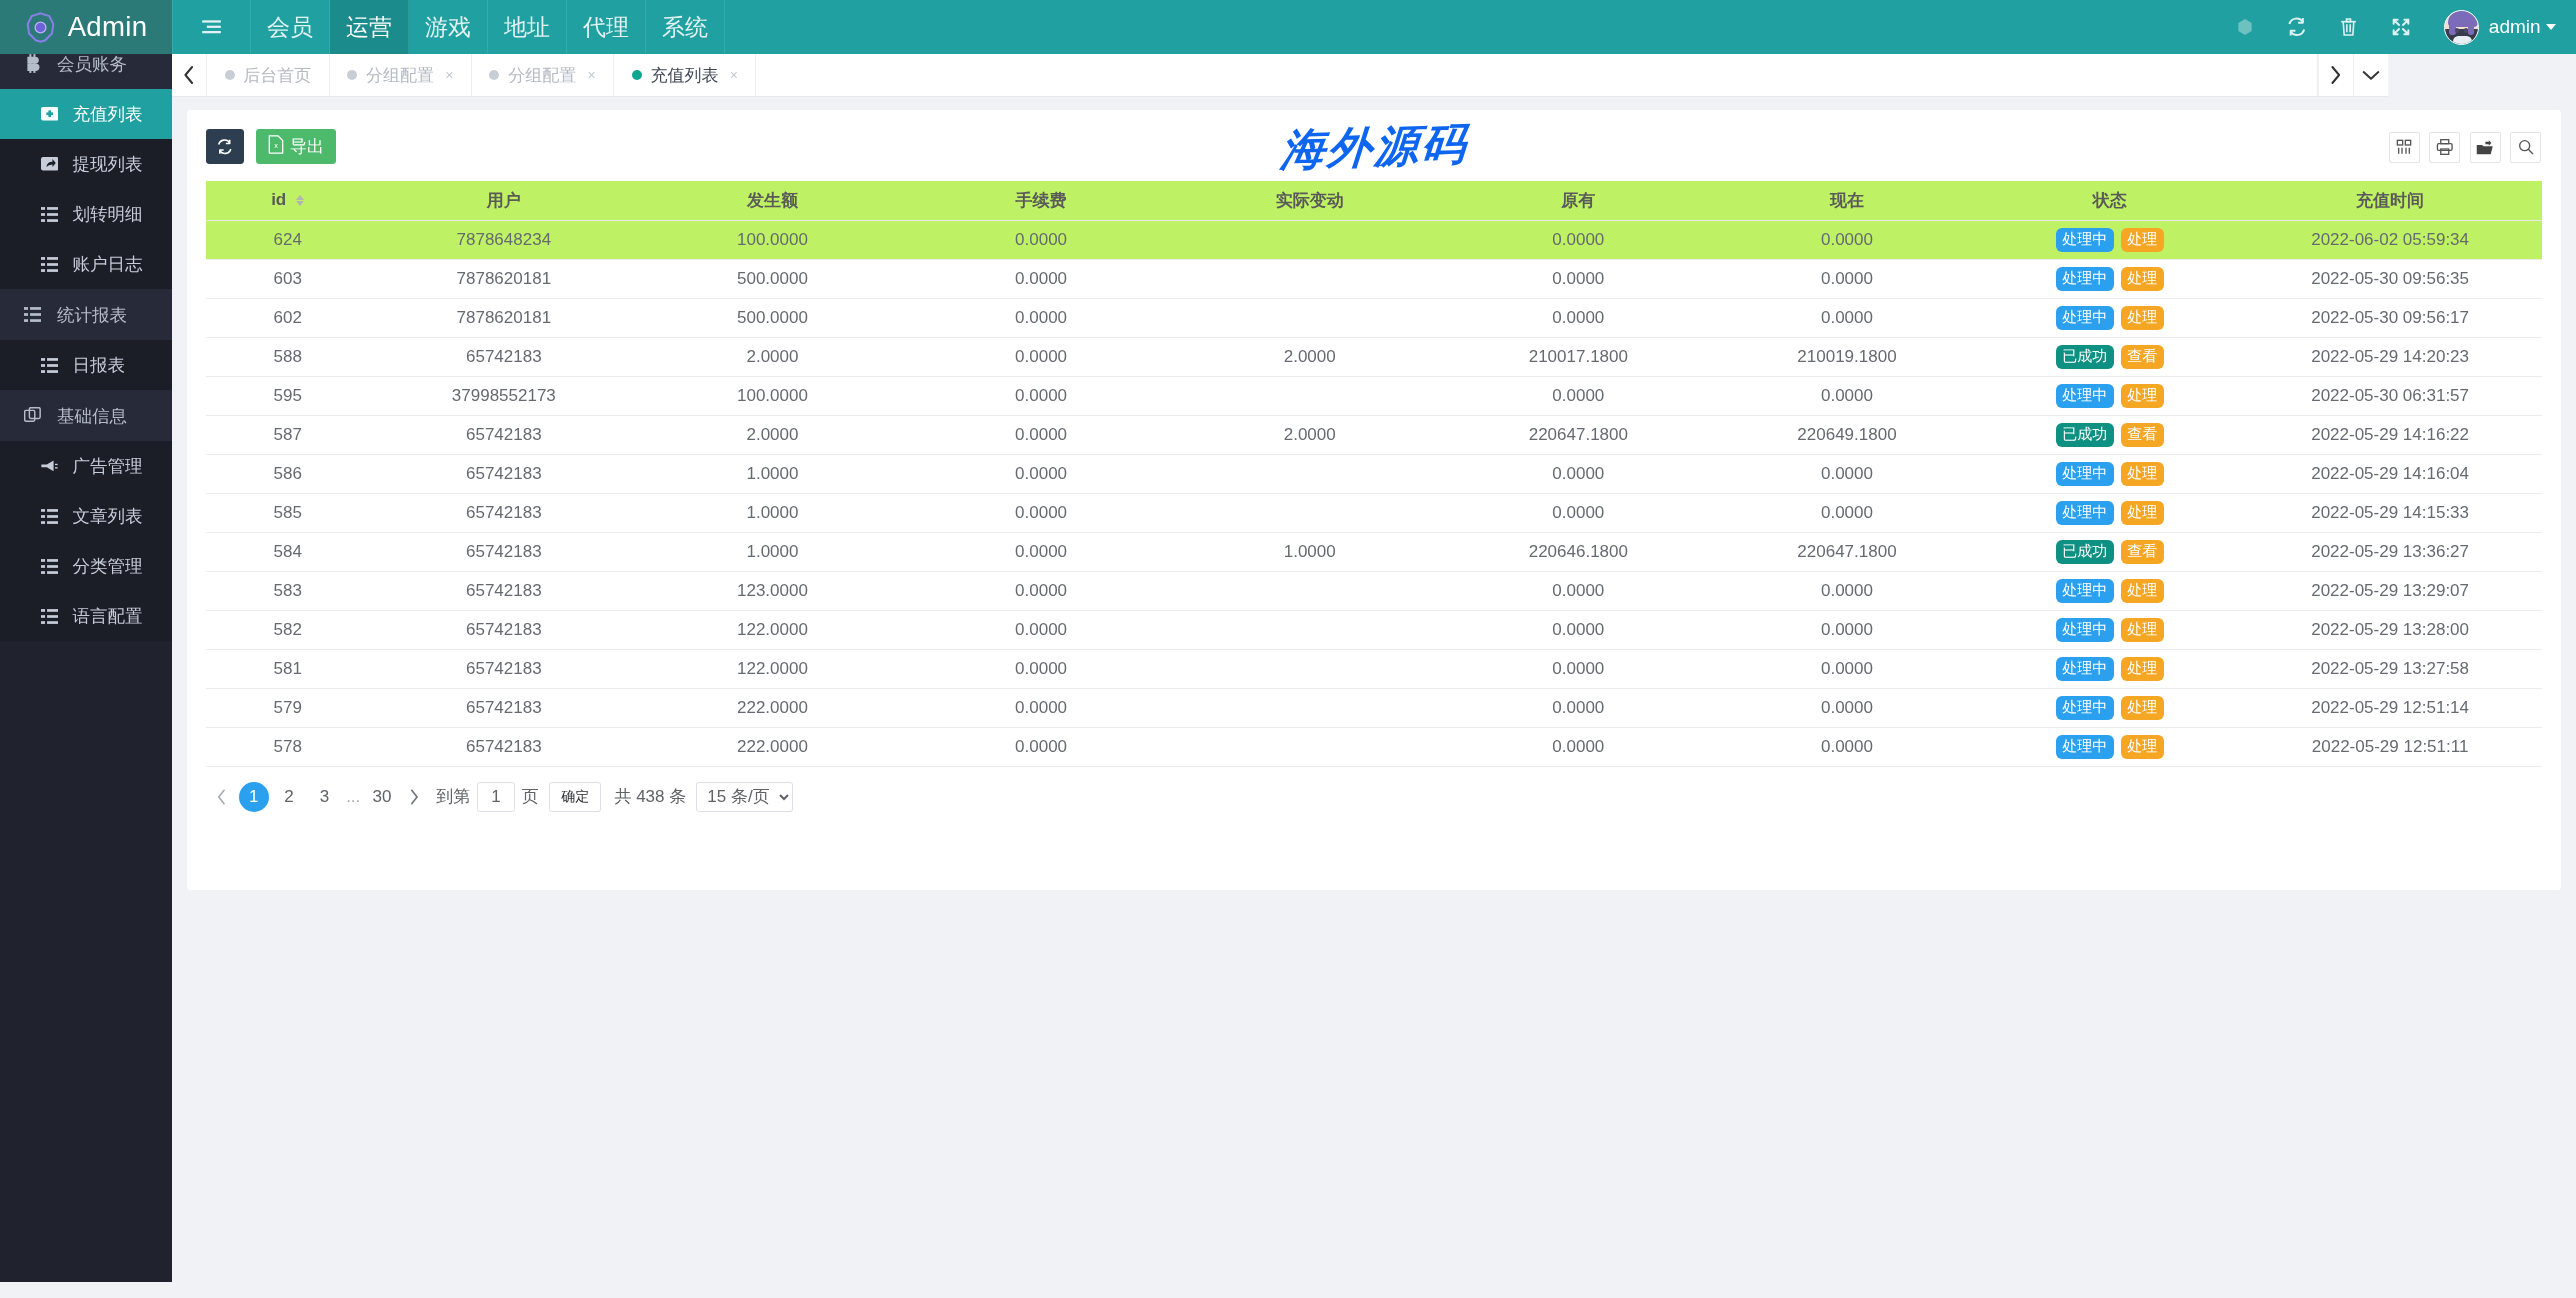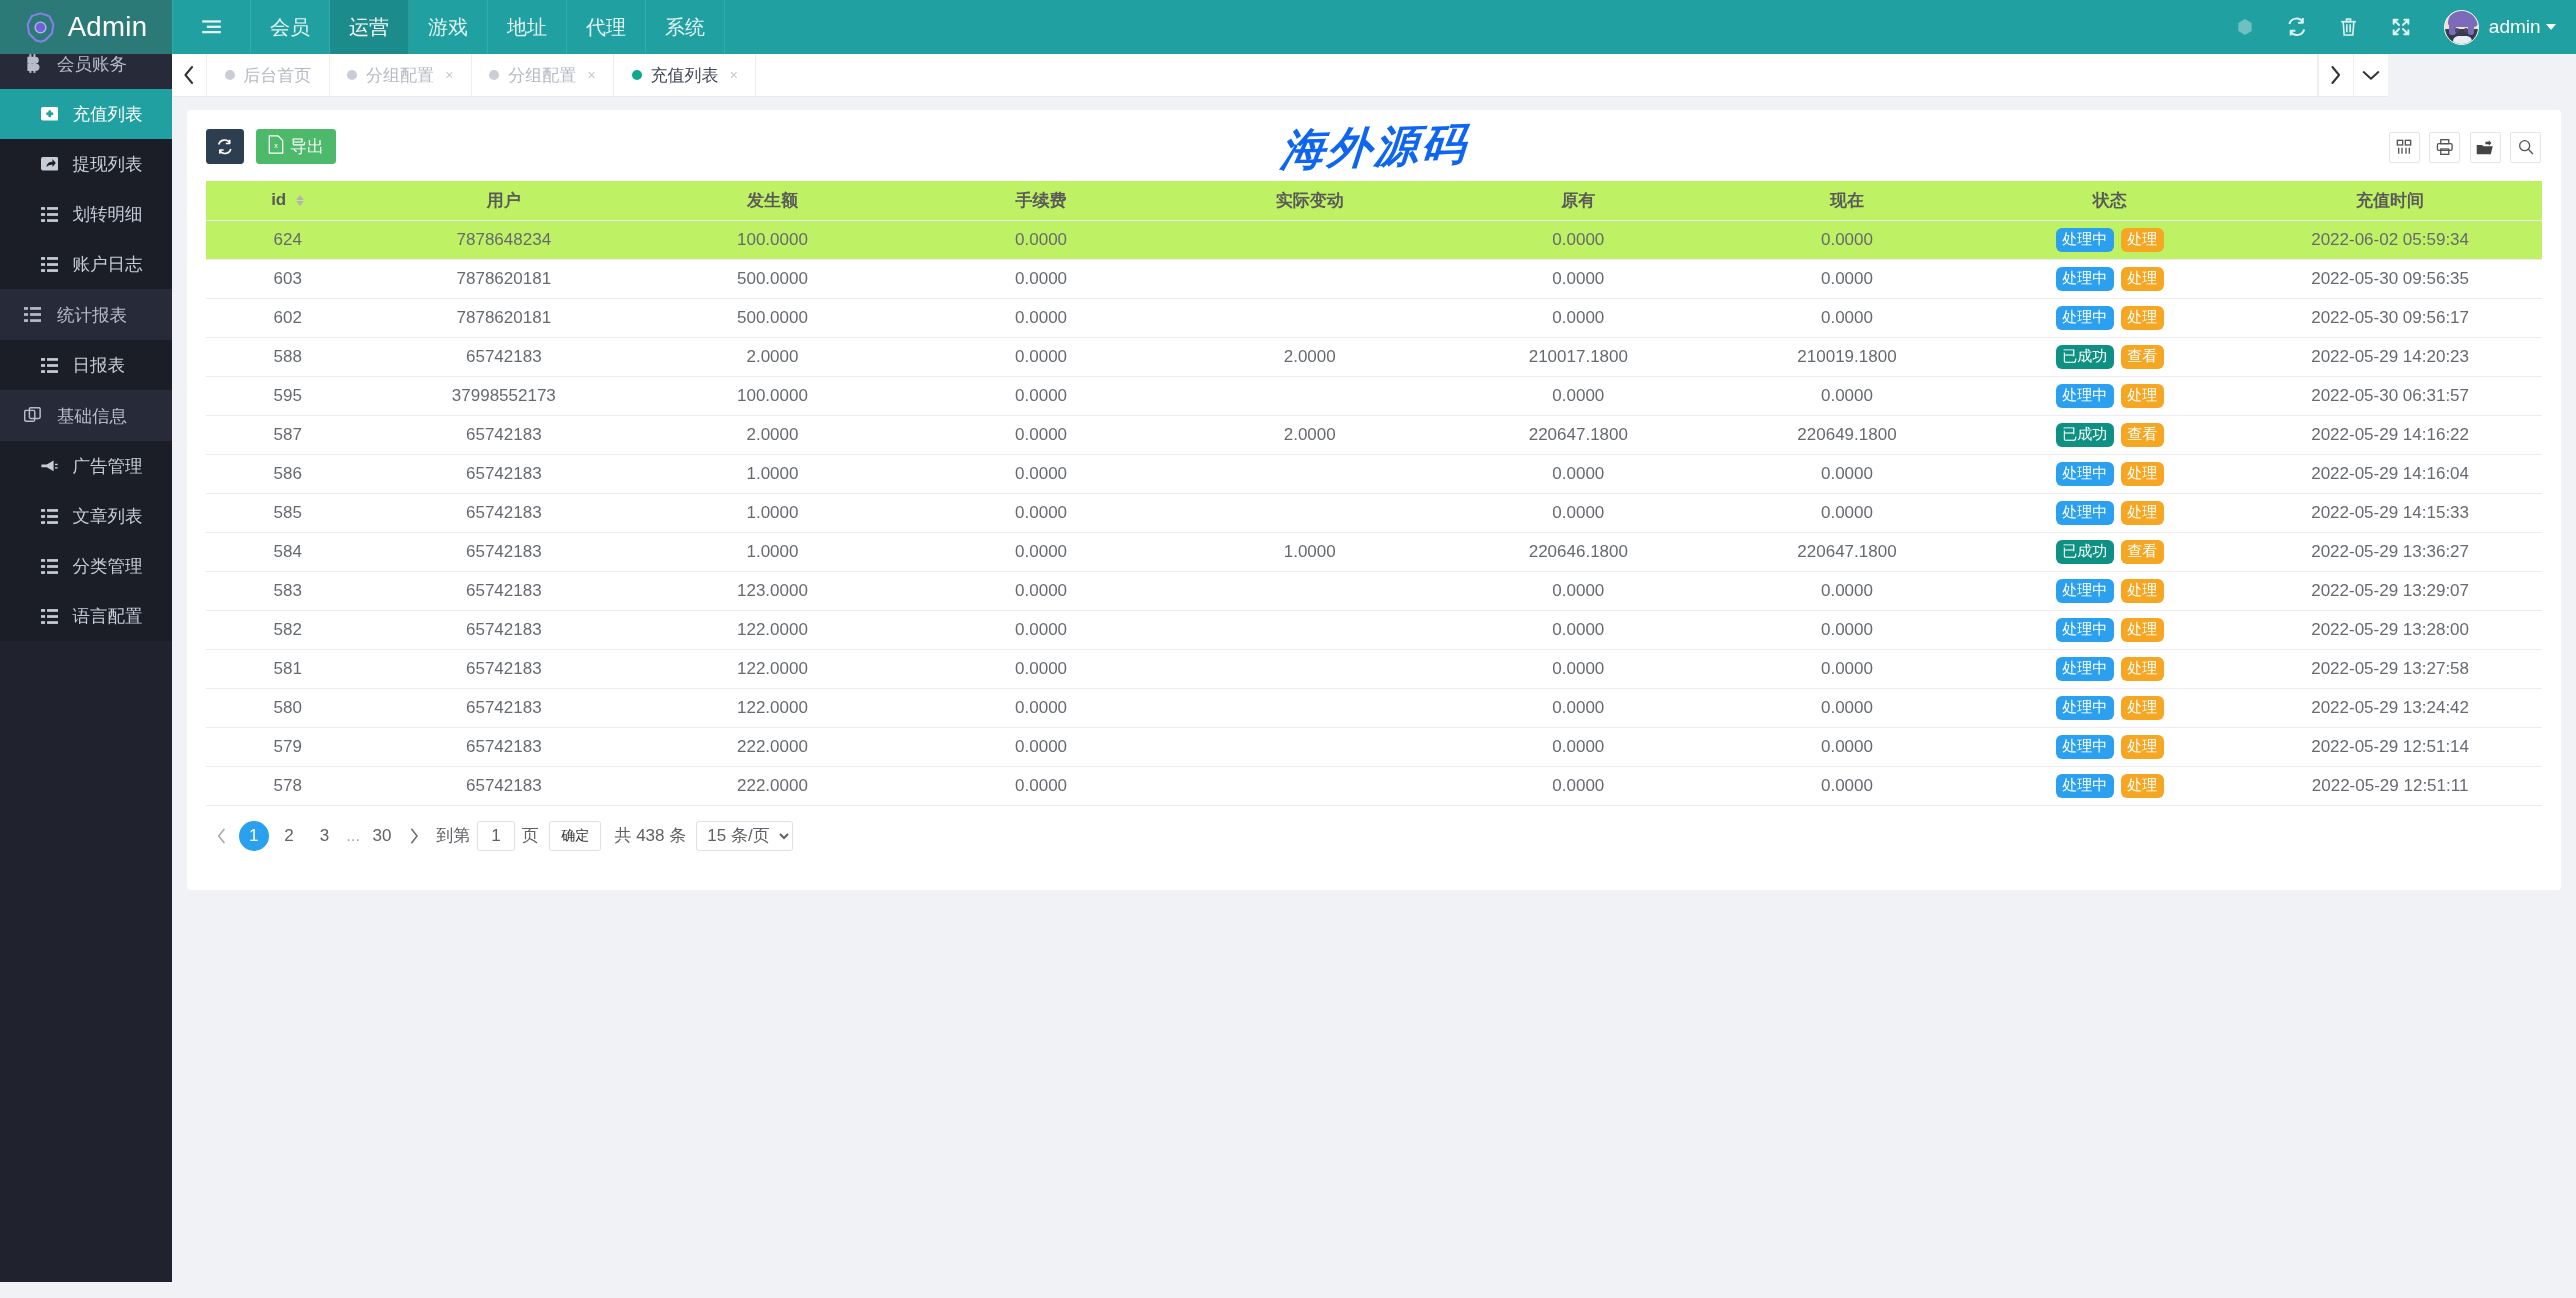--- a/index.html
+++ b/index.html
@@ -26,21 +26,21 @@
   }
   .brand-logo { width: 31px; height: 31px; position: relative; }
   .brand-title {
     color: #ffffff; font-size: 27.6px; font-weight: 400;
     letter-spacing: 0.3px;
   }
   .nav-items { display: flex; align-items: stretch; }
   .nav-item {
     min-width: 79px; padding: 0 15px;
     display: flex; align-items: center; justify-content: center;
-    color: #e3f3f3; font-size: 20px;
+    color: #e3f3f3; font-size: 23px;
     border-right: 0.7px solid rgba(255,255,255,0.10);
     cursor: pointer;
   }
   .nav-item:first-child { border-left: 0.7px solid rgba(255,255,255,0.10); }
   .nav-item.active { background: #1b8b8b; color: #ffffff; }
 
   .top-right {
     margin-left: auto;
     display: flex; align-items: center; gap: 0px;
     padding-right: 20px;
@@ -750,31 +750,20 @@
             <td>65742183</td>
             <td>122.0000</td>
             <td>0.0000</td>
             <td></td>
             <td>0.0000</td>
             <td>0.0000</td>
             <td><span class="badge blue">处理中</span><span class="badge orange">处理</span></td>
             <td>2022-05-29 13:27:58</td>
           </tr>
           <tr>
-            <td>580</td>
-            <td>65742183</td>
-            <td>122.0000</td>
-            <td>0.0000</td>
-            <td></td>
-            <td>0.0000</td>
-            <td>0.0000</td>
-            <td><span class="badge blue">处理中</span><span class="badge orange">处理</span></td>
-            <td>2022-05-29 13:24:42</td>
-          </tr>
-          <tr>
             <td>579</td>
             <td>65742183</td>
             <td>222.0000</td>
             <td>0.0000</td>
             <td></td>
             <td>0.0000</td>
             <td>0.0000</td>
             <td><span class="badge blue">处理中</span><span class="badge orange">处理</span></td>
             <td>2022-05-29 12:51:14</td>
           </tr>

